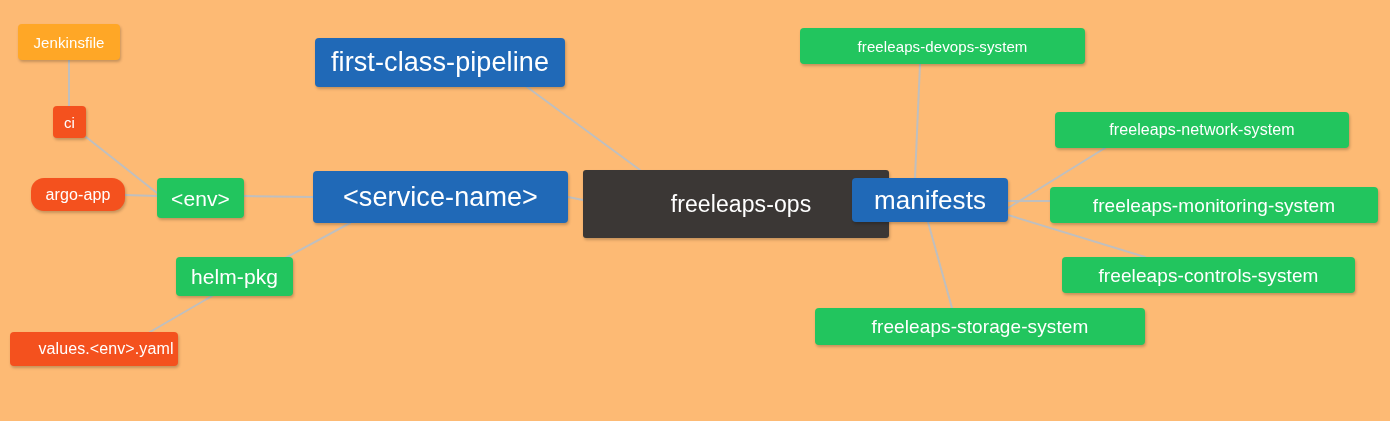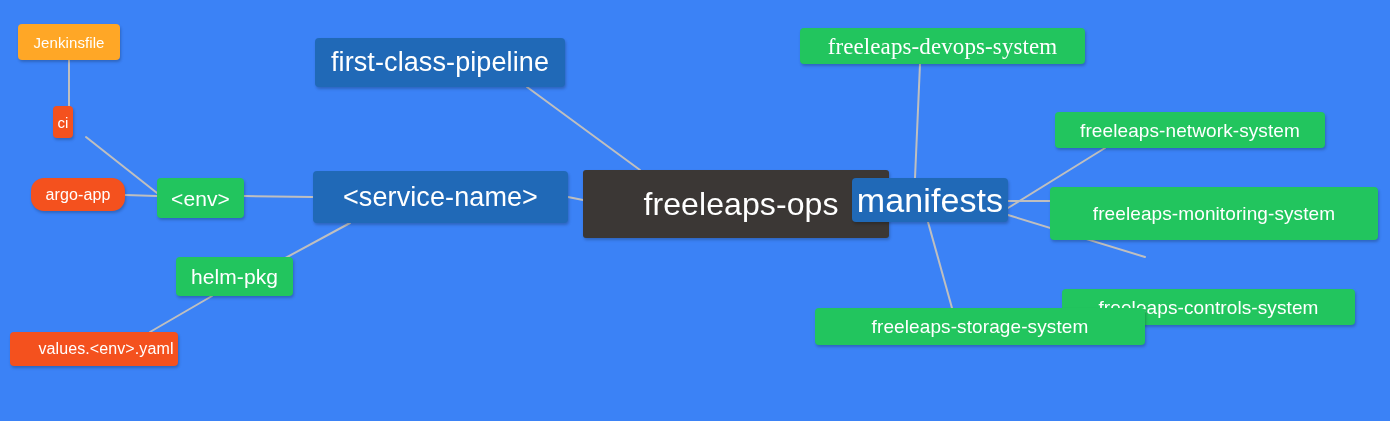--- a/index.html
+++ b/index.html
@@ -9,21 +9,21 @@
     background: #ffffff;
   }
   body {
     font-family: "Liberation Sans", sans-serif;
     -webkit-font-smoothing: antialiased;
   }
   #canvas {
     position: relative;
     width: 1390px;
     height: 421px;
-    background: #3b82f6;
+    background: #fdba74;
     overflow: hidden;
   }
   #edge-layer {
     position: absolute;
     left: 0;
     top: 0;
     width: 1390px;
     height: 421px;
     pointer-events: none;
   }
@@ -63,28 +63,28 @@
       <line x1="568" y1="197" x2="583" y2="200" stroke="#bfbfbf" stroke-width="2" stroke-linecap="round"></line>
       <line x1="842" y1="201" x2="852" y2="200" stroke="#bfbfbf" stroke-width="2" stroke-linecap="round"></line>
       <line x1="915" y1="178" x2="920" y2="64" stroke="#bfbfbf" stroke-width="2" stroke-linecap="round"></line>
       <line x1="1008" y1="208" x2="1105" y2="148" stroke="#bfbfbf" stroke-width="2" stroke-linecap="round"></line>
       <line x1="1008" y1="201" x2="1050" y2="201" stroke="#bfbfbf" stroke-width="2" stroke-linecap="round"></line>
       <line x1="1008" y1="215" x2="1145" y2="257" stroke="#bfbfbf" stroke-width="2" stroke-linecap="round"></line>
       <line x1="928" y1="222" x2="952" y2="308" stroke="#bfbfbf" stroke-width="2" stroke-linecap="round"></line>
     </svg>
   <div id="node-layer">
       <div class="node n-orange" style="left: 18px; top: 24px; width: 102px; height: 36px; font-size: 15px;">Jenkinsfile</div>
-      <div class="node n-redorange" style="left: 53px; top: 106px; width: 20px; height: 32px; font-size: 15px;">ci</div>
+      <div class="node n-redorange" style="left: 53px; top: 106px; width: 33px; height: 32px; font-size: 15px;">ci</div>
       <div class="node n-redorange" style="left: 31px; top: 178px; width: 94px; height: 33px; font-size: 16px; border-radius: 13px;">argo-app</div>
       <div class="node n-green" style="left: 157px; top: 178px; width: 87px; height: 40px; font-size: 21px;">&lt;env&gt;</div>
       <div class="node n-green" style="left: 148px; top: 257px; width: 117px; height: 39px; font-size: 21px; margin-left: 28px;">helm-pkg</div>
       <div class="node n-redorange" style="left: 10px; top: 332px; width: 168px; height: 34px; font-size: 16px; padding-left: 24px;">values.&lt;env&gt;.yaml</div>
       <div class="node n-blue" style="left: 315px; top: 38px; width: 250px; height: 49px; font-size: 27px;">first-class-pipeline</div>
       <div class="node n-blue" style="left: 313px; top: 171px; width: 255px; height: 52px; font-size: 27px;">&lt;service-name&gt;</div>
-      <div class="node n-root" style="left: 583px; top: 170px; width: 306px; height: 68px; font-size: 32px; padding-left: 10px;">freeleaps-ops</div>
-      <div class="node n-blue" style="left: 852px; top: 178px; width: 156px; height: 44px; font-size: 34px;">manifests</div>
-      <div class="node n-green" style="left: 800px; top: 28px; width: 285px; height: 36px; font-size: 23px; font-family: Liberation Serif, serif;">freeleaps-devops-system</div>
-      <div class="node n-green" style="left: 1055px; top: 112px; width: 270px; height: 36px; font-size: 19px;">freeleaps-network-system</div>
-      <div class="node n-green" style="left: 1050px; top: 187px; width: 328px; height: 53px; font-size: 19px;">freeleaps-monitoring-system</div>
-      <div class="node n-green" style="left: 1062px; top: 257px; width: 293px; height: 36px; font-size: 19px; margin-top: 32px;">freeleaps-controls-system</div>
+      <div class="node n-root" style="left: 583px; top: 170px; width: 306px; height: 68px; font-size: 23px; padding-left: 10px;">freeleaps-ops</div>
+      <div class="node n-blue" style="left: 852px; top: 178px; width: 156px; height: 44px; font-size: 26px;">manifests</div>
+      <div class="node n-green" style="left: 800px; top: 28px; width: 285px; height: 36px; font-size: 15px;">freeleaps-devops-system</div>
+      <div class="node n-green" style="left: 1055px; top: 112px; width: 294px; height: 36px; font-size: 16px;">freeleaps-network-system</div>
+      <div class="node n-green" style="left: 1050px; top: 187px; width: 328px; height: 36px; font-size: 19px;">freeleaps-monitoring-system</div>
+      <div class="node n-green" style="left: 1062px; top: 257px; width: 293px; height: 36px; font-size: 19px;">freeleaps-controls-system</div>
       <div class="node n-green" style="left: 815px; top: 308px; width: 330px; height: 37px; font-size: 19px;">freeleaps-storage-system</div>
     </div>
 </div>
 
 </body></html>

